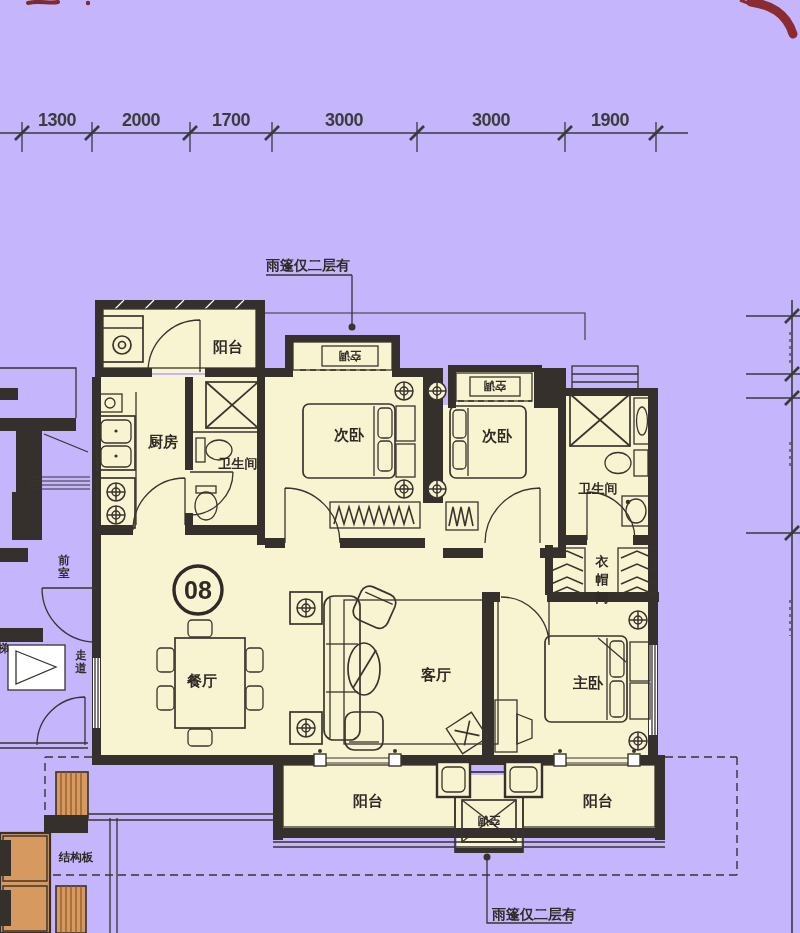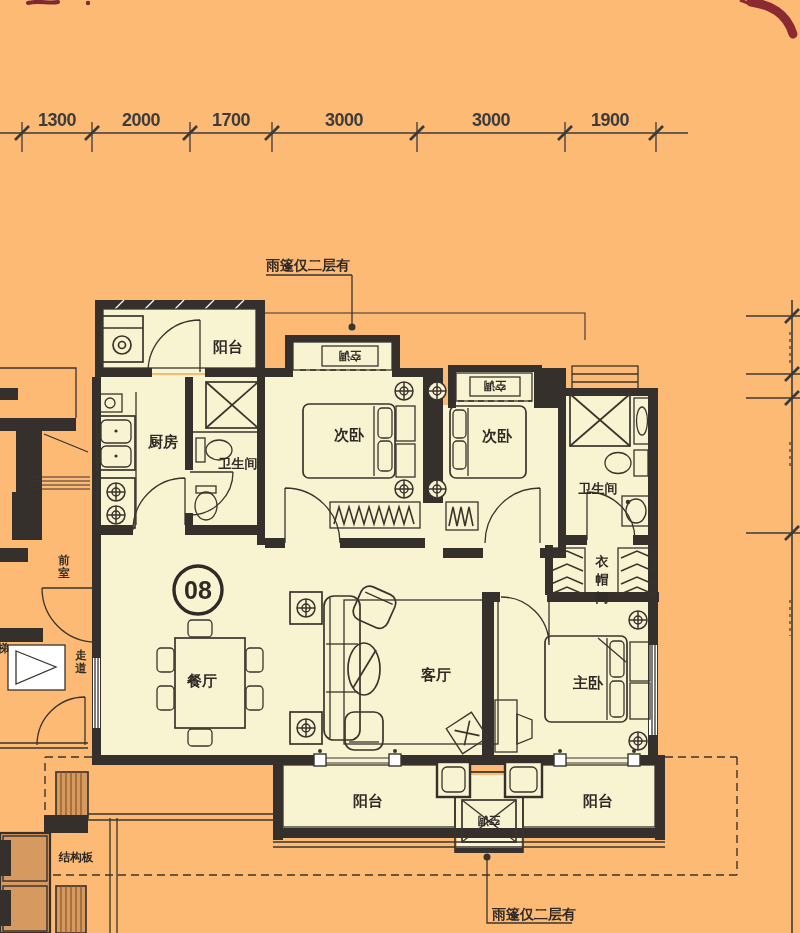--- a/index.html
+++ b/index.html
@@ -1,16 +1,16 @@
 <!DOCTYPE html>
 <html><head>
 <meta charset="utf-8">
 <style>
   html,body{margin:0;padding:0;background:#ffffff;}
-  .page{width:800px;height:933px;position:relative;background:#fdba74;overflow:hidden;text-align:center;}
+  .page{width:800px;height:933px;position:relative;background:#c4b5fd;overflow:hidden;text-align:center;}
   svg{display:block;}
   text{font-family:"Liberation Sans","DejaVu Sans",sans-serif;fill:#2f2a26;}
   .dim{font-size:18px;font-weight:bold;fill:#3c3c3c;letter-spacing:-0.5px;}
   .lbl{font-size:15px;font-weight:bold;}
   .lbl-sm{font-size:13px;font-weight:bold;}
   .lbl-xs{font-size:11.5px;font-weight:bold;}
   .note{font-size:14px;font-weight:bold;}
   .unitnum{font-size:25px;font-weight:bold;}
   .thin{stroke:#3a342e;stroke-width:1.3;fill:none;}
   .thin2{stroke:#3a342e;stroke-width:1.7;fill:none;}

